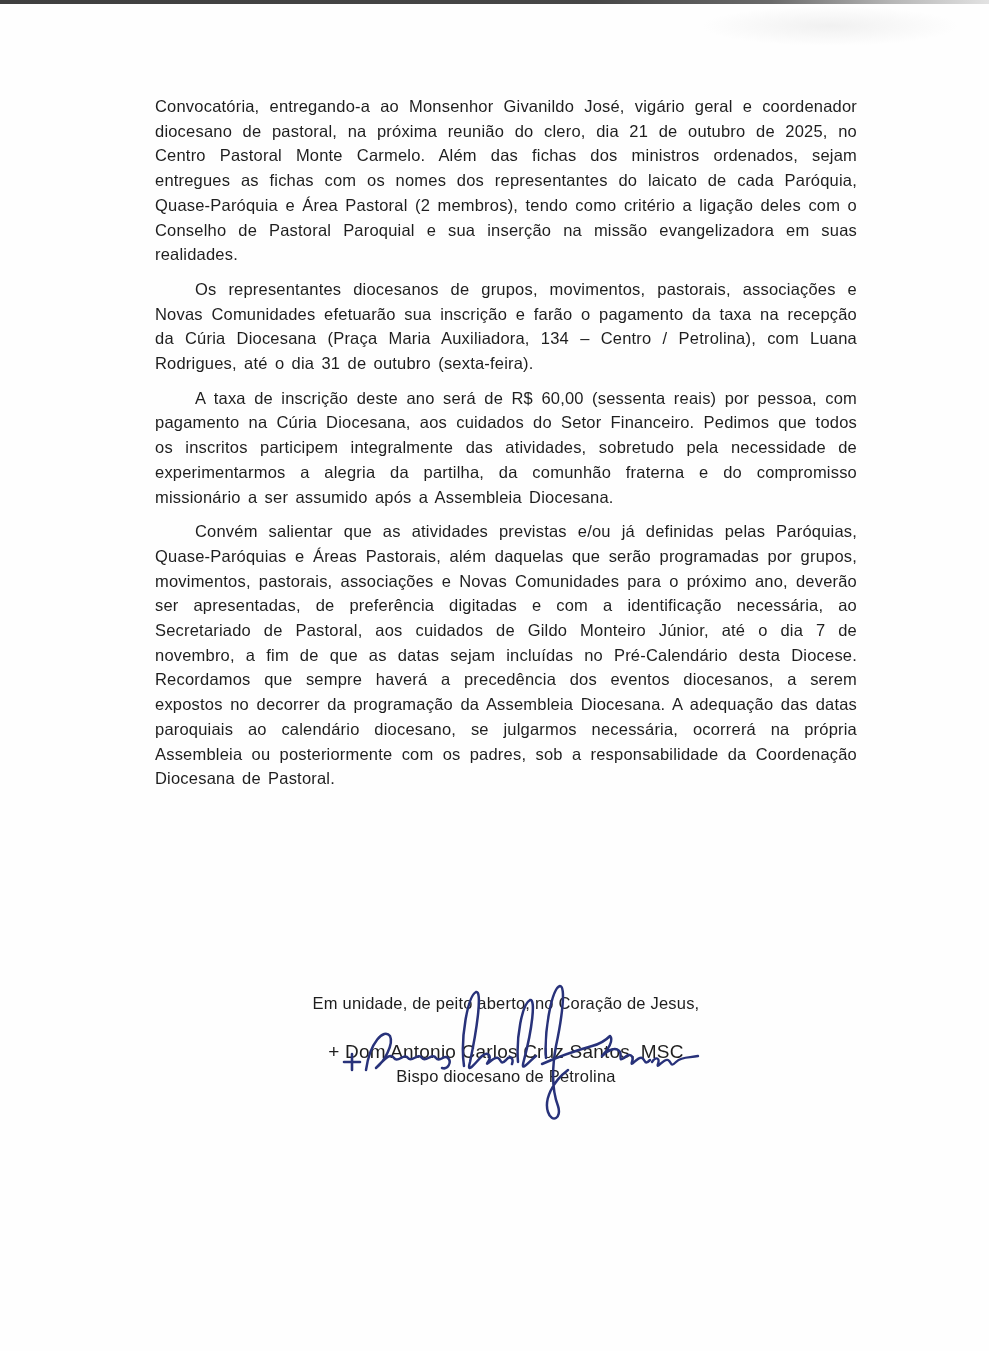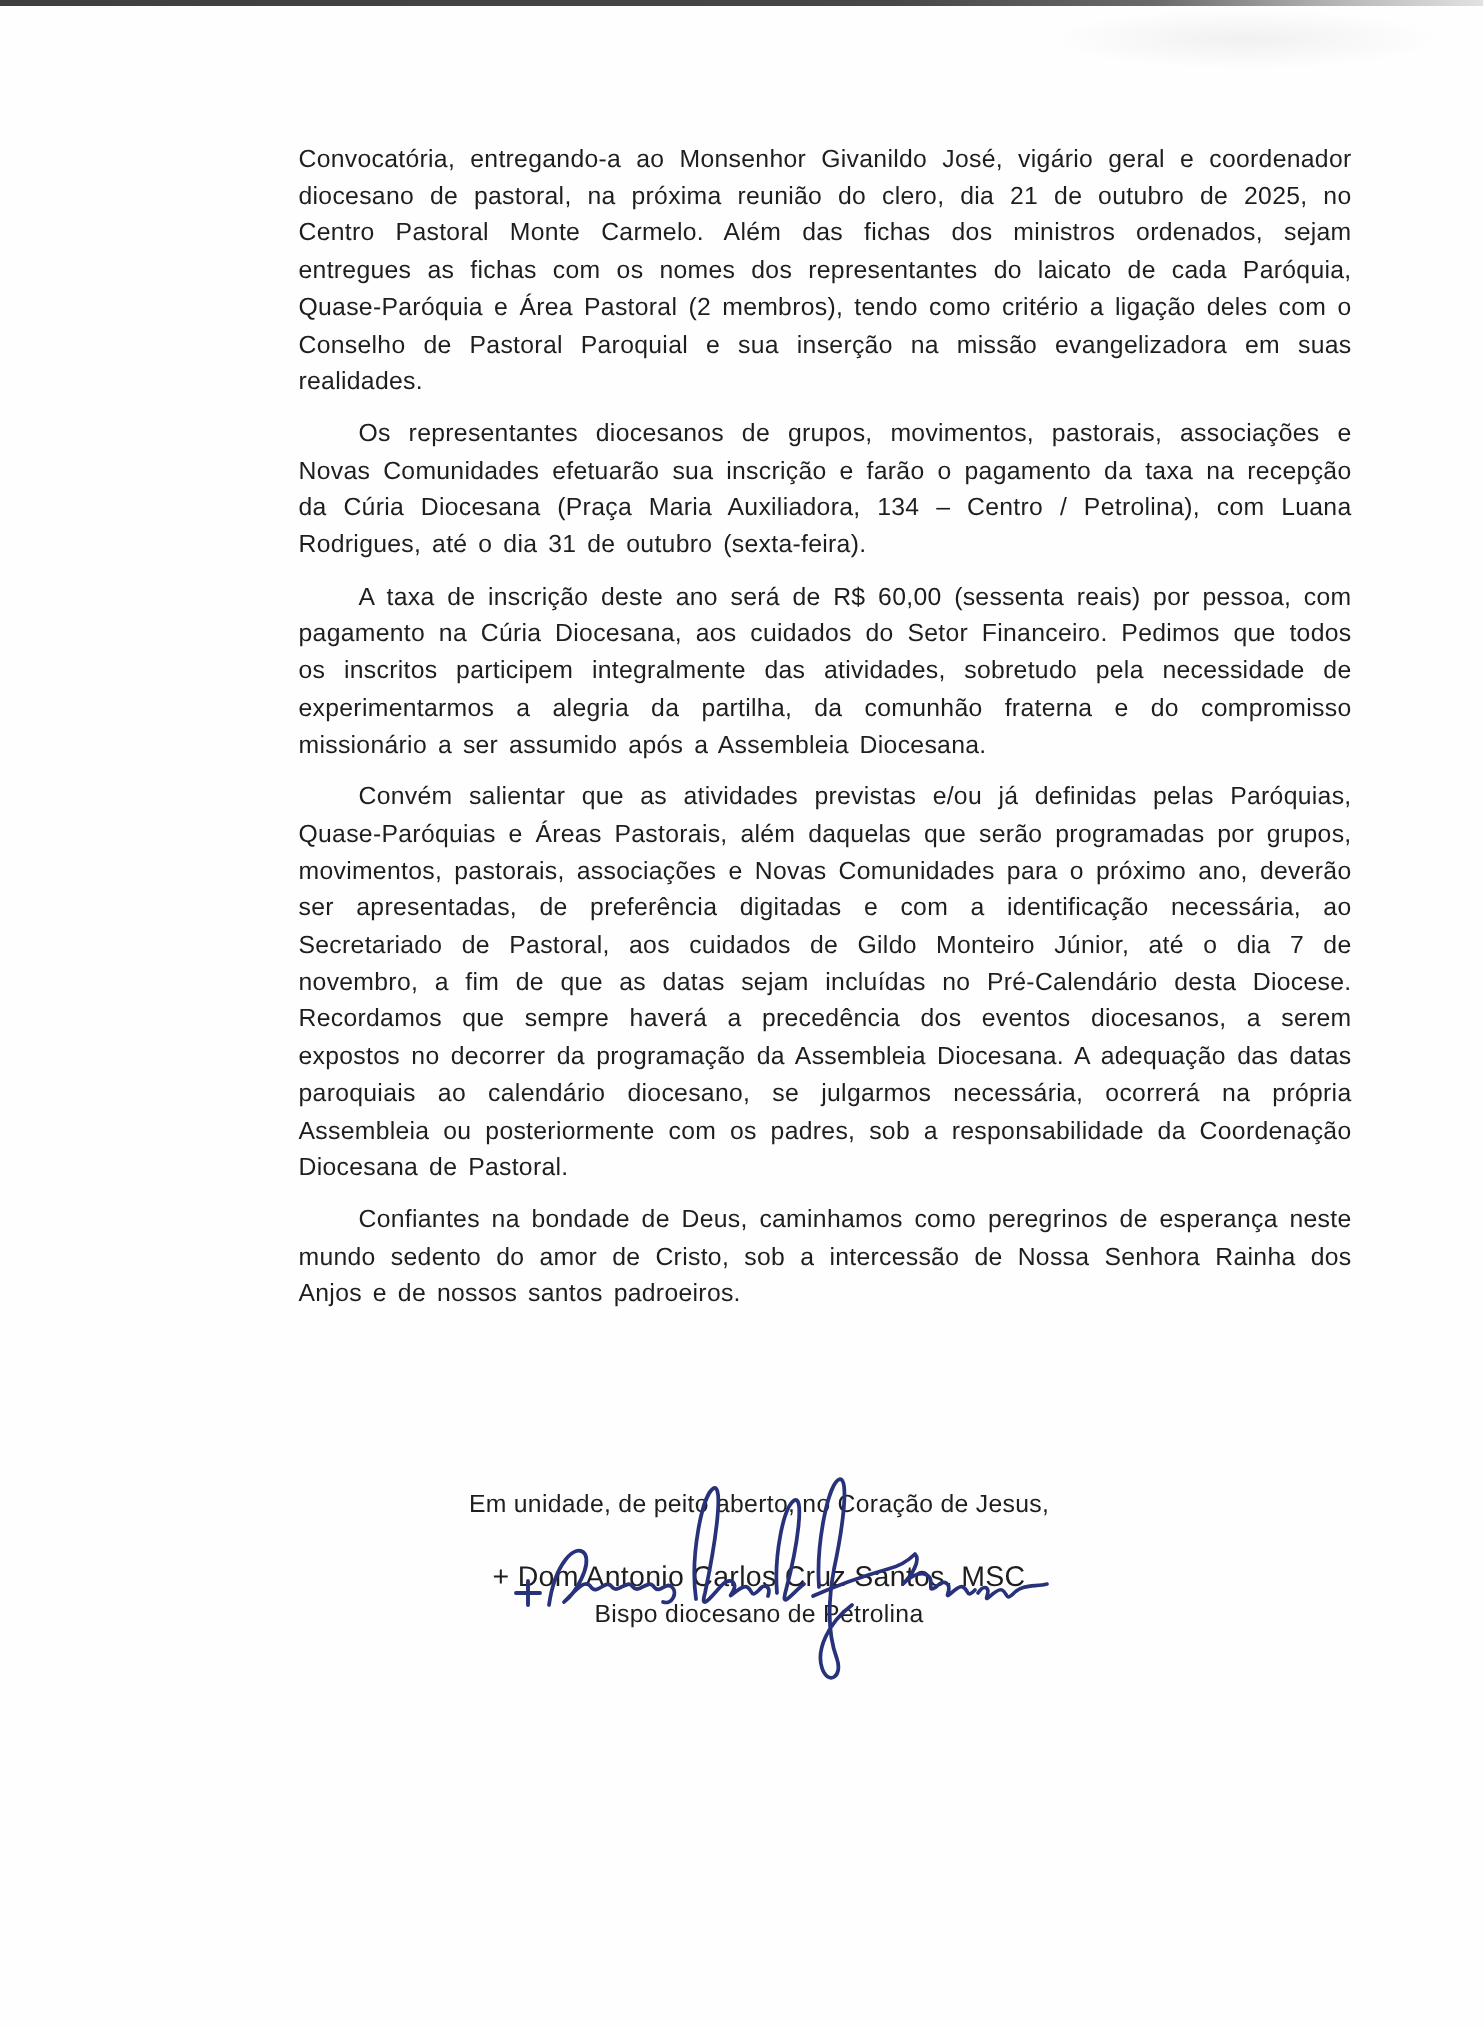--- a/index.html
+++ b/index.html
@@ -26,21 +26,20 @@
   .body-text {
     position: absolute;
     left: 155px; top: 94px;
     width: 702px;
     color: #1e1e1e;
     font-size: 16.5px;
     line-height: 24.7px;
     text-align: justify;
     letter-spacing: 0.2px;
     word-spacing: 2.5px;
-    margin-left: 44px;
   }
   .body-text p { margin: 0 0 10px 0; text-indent: 40px; }
   .body-text p.first { text-indent: 0; }
   .sign-block {
     position: absolute;
     left: 155px; top: 994px;
     width: 702px;
     text-align: center;
     color: #1e1e1e;
   }
@@ -61,21 +60,20 @@
 <div class="page">
 
   <div class="scan-edge"></div>
   <div class="scan-smudge"></div>
 
   <div class="body-text">
     <p class="first">Convocatória, entregando-a ao Monsenhor Givanildo José, vigário geral e coordenador diocesano de pastoral, na próxima reunião do clero, dia 21 de outubro de 2025, no Centro Pastoral Monte Carmelo. Além das fichas dos ministros ordenados, sejam entregues as fichas com os nomes dos representantes do laicato de cada Paróquia, Quase-Paróquia e Área Pastoral (2 membros), tendo como critério a ligação deles com o Conselho de Pastoral Paroquial e sua inserção na missão evangelizadora em suas realidades.</p>
     <p>Os representantes diocesanos de grupos, movimentos, pastorais, associações e Novas Comunidades efetuarão sua inscrição e farão o pagamento da taxa na recepção da Cúria Diocesana (Praça Maria Auxiliadora, 134 – Centro / Petrolina), com Luana Rodrigues, até o dia 31 de outubro (sexta-feira).</p>
     <p>A taxa de inscrição deste ano será de R$ 60,00 (sessenta reais) por pessoa, com pagamento na Cúria Diocesana, aos cuidados do Setor Financeiro. Pedimos que todos os inscritos participem integralmente das atividades, sobretudo pela necessidade de experimentarmos a alegria da partilha, da comunhão fraterna e do compromisso missionário a ser assumido após a Assembleia Diocesana.</p>
     <p>Convém salientar que as atividades previstas e/ou já definidas pelas Paróquias, Quase-Paróquias e Áreas Pastorais, além daquelas que serão programadas por grupos, movimentos, pastorais, associações e Novas Comunidades para o próximo ano, deverão ser apresentadas, de preferência digitadas e com a identificação necessária, ao Secretariado de Pastoral, aos cuidados de Gildo Monteiro Júnior, até o dia 7 de novembro, a fim de que as datas sejam incluídas no Pré-Calendário desta Diocese. Recordamos que sempre haverá a precedência dos eventos diocesanos, a serem expostos no decorrer da programação da Assembleia Diocesana. A adequação das datas paroquiais ao calendário diocesano, se julgarmos necessária, ocorrerá na própria Assembleia ou posteriormente com os padres, sob a responsabilidade da Coordenação Diocesana de Pastoral.</p>
-    <p>Confiantes na bondade de Deus, caminhamos como peregrinos de esperança neste mundo sedento do amor de Cristo, sob a intercessão de Nossa Senhora Rainha dos Anjos e de nossos santos padroeiros.</p>
   </div>
 
   <div class="sign-block">
     <div class="closing">Em unidade, de peito aberto, no Coração de Jesus,</div>
     <div class="name">+ Dom Antonio Carlos Cruz Santos, MSC</div>
     <div class="title">Bispo diocesano de Petrolina</div>
   </div>
 
   <svg class="signature-svg" viewBox="0 0 372 150" xmlns="http://www.w3.org/2000/svg" aria-hidden="true">
 

